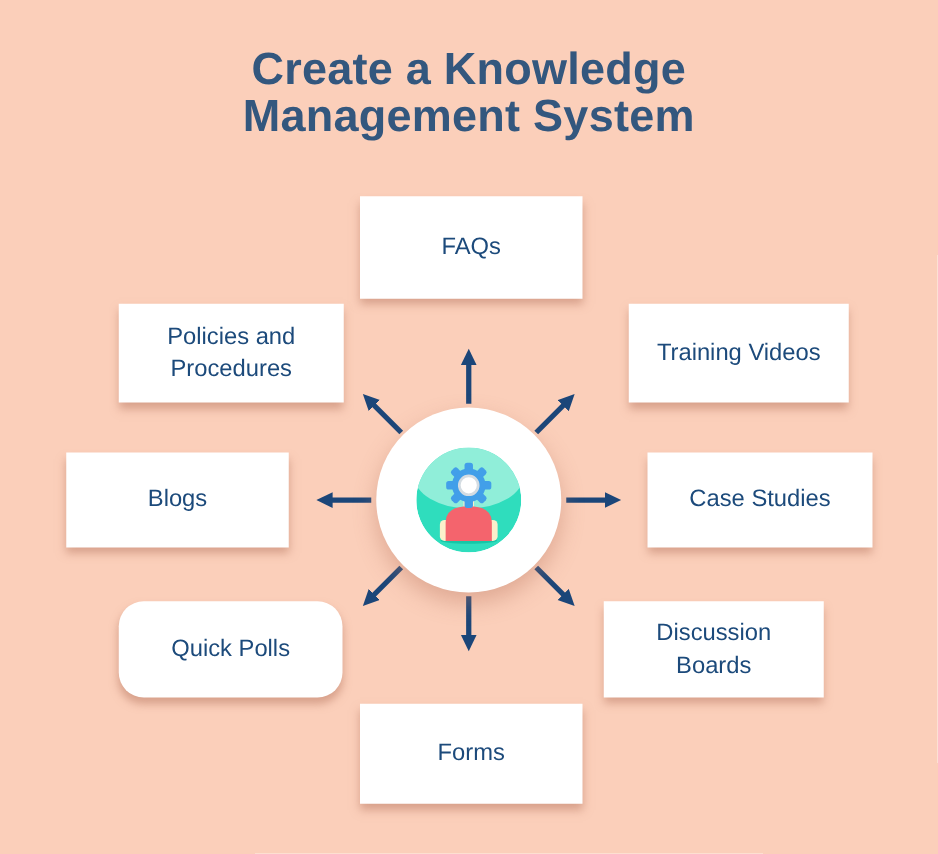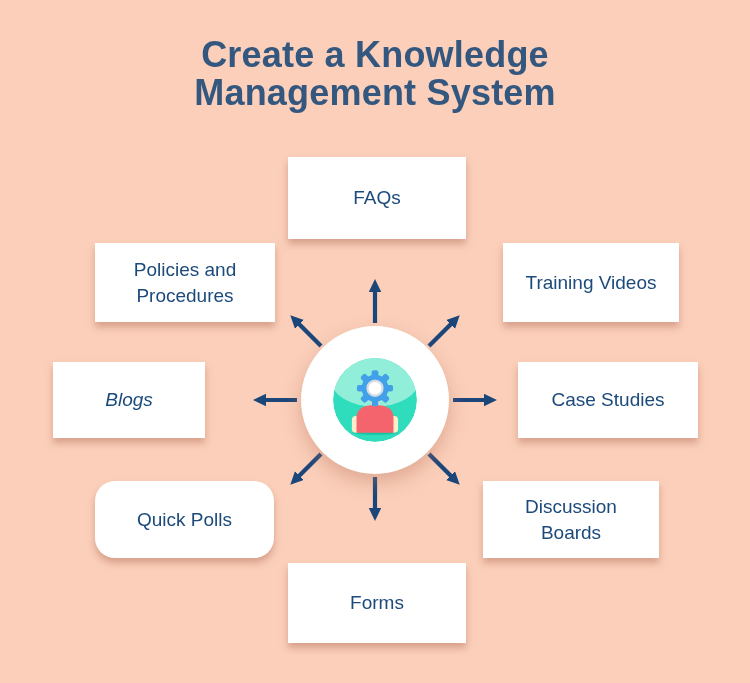--- a/index.html
+++ b/index.html
@@ -60,21 +60,21 @@
     font-size: 19px;
     font-weight: 400;
     line-height: 26px;
     z-index: 3;
     padding: 0 22px;
     box-sizing: border-box;
   }
   .node-faqs               { left: 288px; top: 157px; width: 178px; height: 82px; }
   .node-policies           { left:  95px; top: 243px; width: 180px; height: 79px; }
   .node-training-videos    { left: 503px; top: 243px; width: 176px; height: 79px; }
-  .node-blogs              { left:  53px; top: 362px; width: 152px; height: 76px; font-style: italic; }
+  .node-blogs              { left:  53px; top: 362px; width: 178px; height: 76px; }
   .node-case-studies       { left: 518px; top: 362px; width: 180px; height: 76px; }
   .node-quick-polls        { left:  95px; top: 481px; width: 179px; height: 77px; border-radius: 20px; }
   .node-discussion-boards  { left: 483px; top: 481px; width: 176px; height: 77px; }
   .node-forms              { left: 288px; top: 563px; width: 178px; height: 80px; }
 </style>
 </head>
 <body>
 
 <div class="canvas">
 

